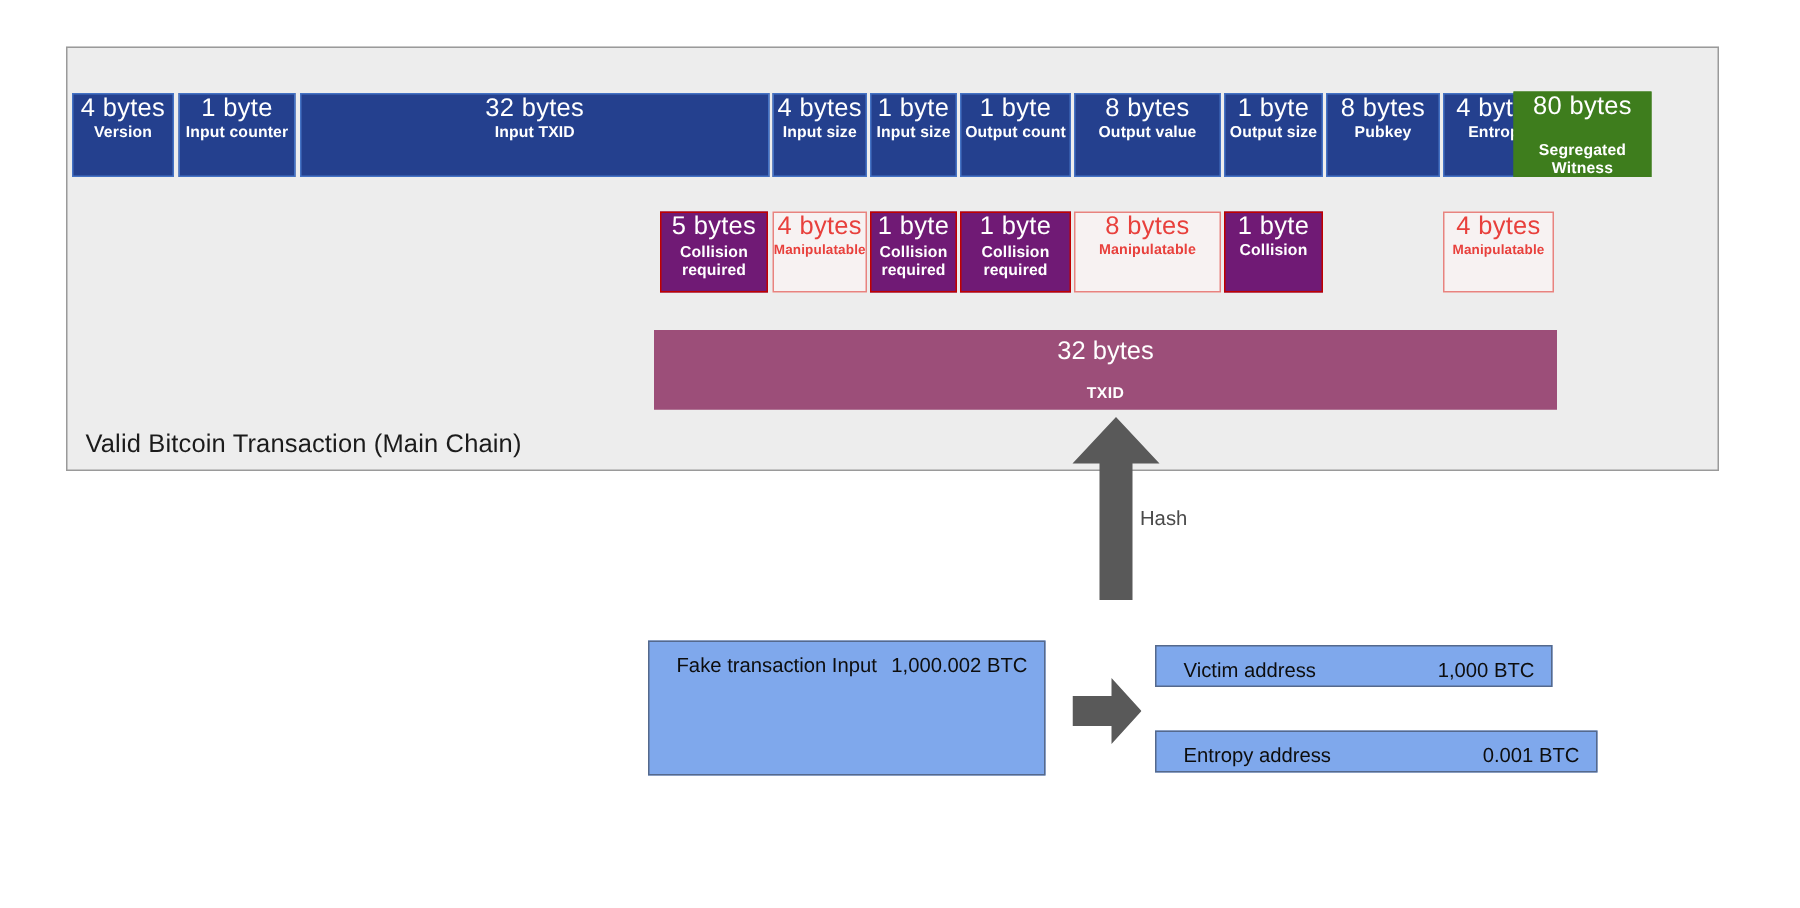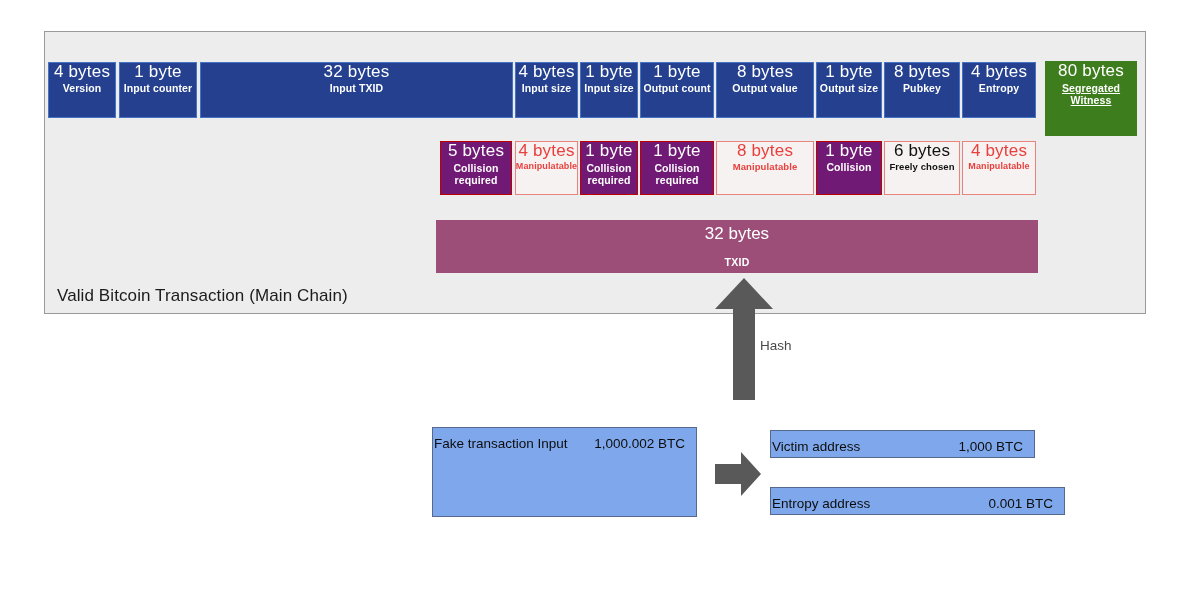--- a/index.html
+++ b/index.html
@@ -82,21 +82,21 @@
   .right-arrow{position:absolute;left:715px;top:452px;width:46px;height:44px;}
 
   
   .bbox{
     position:absolute;
     box-sizing:border-box;
     background:#7FA8EC;
     border:1px solid #55698C;
     color:#0d0d0d;
     font-size:13.5px;
-    padding:8px 11px 0 1px;
+    padding:8px 11px 0 18px;
   }
   .bbox .row{display:flex;justify-content:space-between;align-items:baseline;width:100%;}
   .bbox .amt{white-space:nowrap;}
 </style>
 </head>
 <body>
 
 <div class="stage">
 
   <div class="panel" id="valid-panel">
@@ -146,23 +146,23 @@
   <div class="fbox blue" style="left:884px;top:62px;width:76px;height:56px;">
     <span class="big">8 bytes</span>
     <span class="small">Pubkey</span>
   </div>
 
   <div class="fbox blue" style="left:962px;top:62px;width:74px;height:56px;">
     <span class="big">4 bytes</span>
     <span class="small">Entropy</span>
   </div>
 
-  <div class="fbox green" style="left:1045px;top:61px;width:92px;height:75px;">
+  <div class="fbox green" style="left:1009px;top:61px;width:92px;height:57px;gap:12px;">
     <span class="big">80 bytes</span>
-    <span class="small" style="line-height:1.15;text-decoration:underline;">Segregated Witness</span>
+    <span class="small" style="line-height:1.15;">Segregated Witness</span>
   </div>
 
   <div class="fbox red-solid" style="left:440px;top:141px;width:72px;height:54px;">
     <span class="big">5 bytes</span>
     <span class="small" style="line-height:1.2;">Collision required</span>
   </div>
 
   <div class="fbox red-open" style="left:515px;top:141px;width:63px;height:54px;">
     <span class="big">4 bytes</span>
     <span class="small" style="font-size:9px;">Manipulatable</span>
@@ -181,24 +181,20 @@
   <div class="fbox red-open" style="left:716px;top:141px;width:98px;height:54px;">
     <span class="big">8 bytes</span>
     <span class="small" style="font-size:9.5px;">Manipulatable</span>
   </div>
 
   <div class="fbox red-solid" style="left:816px;top:141px;width:66px;height:54px;">
     <span class="big">1 byte</span>
     <span class="small">Collision</span>
   </div>
 
-  <div class="fbox red-open-dark" style="left:884px;top:141px;width:76px;height:54px;">
-    <span class="big">6 bytes</span>
-    <span class="small" style="font-size:9.5px;">Freely chosen</span>
-  </div>
 
   <div class="fbox red-open" style="left:962px;top:141px;width:74px;height:54px;">
     <span class="big">4 bytes</span>
     <span class="small" style="font-size:9px;">Manipulatable</span>
   </div>
 
   <div class="txid" style="left:436px;top:220px;width:602px;height:53px;">
     <span class="big">32 bytes</span>
     <span class="small">TXID</span>
   </div>

